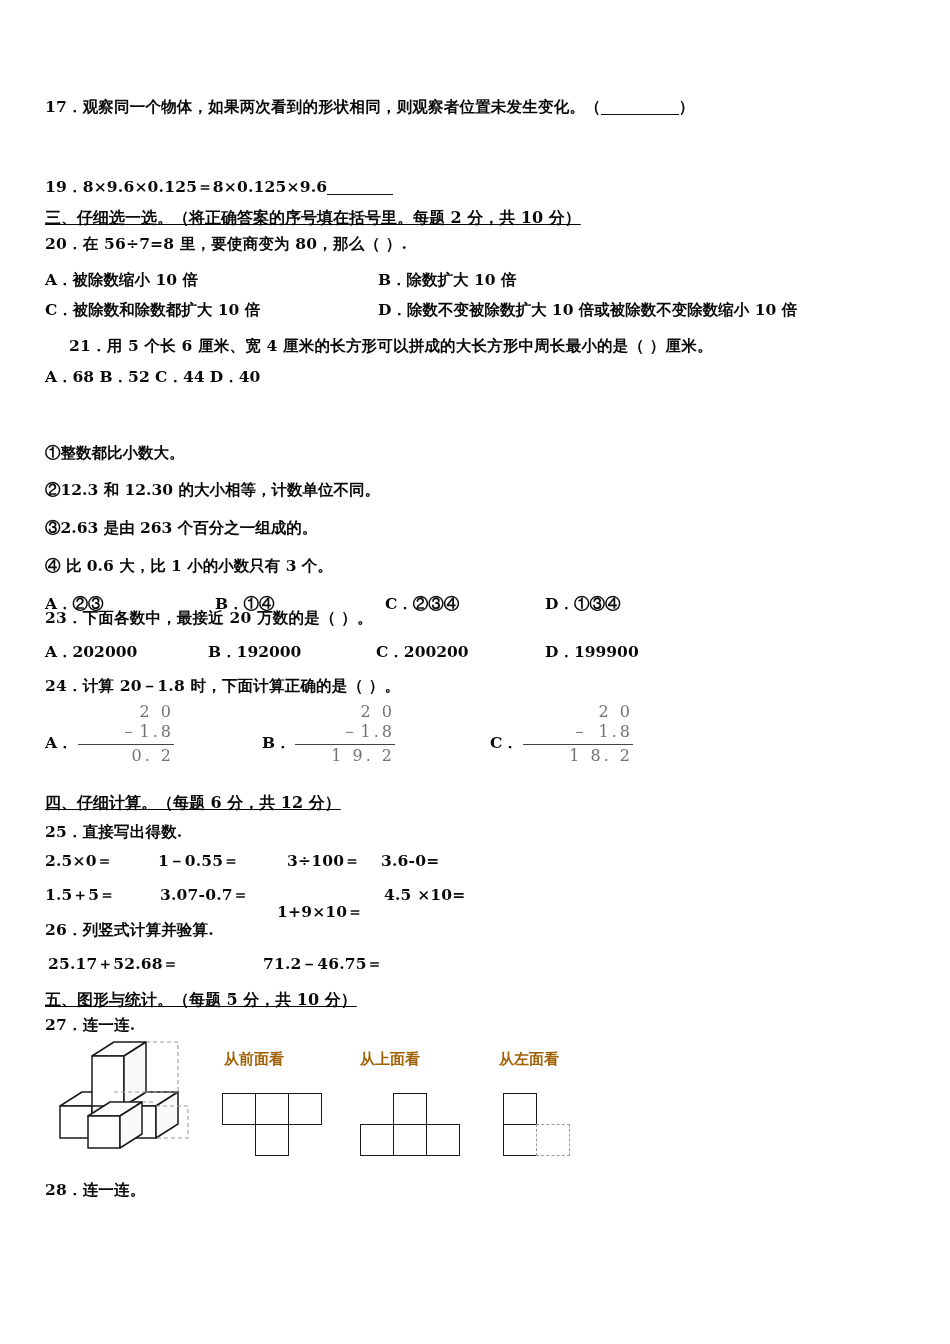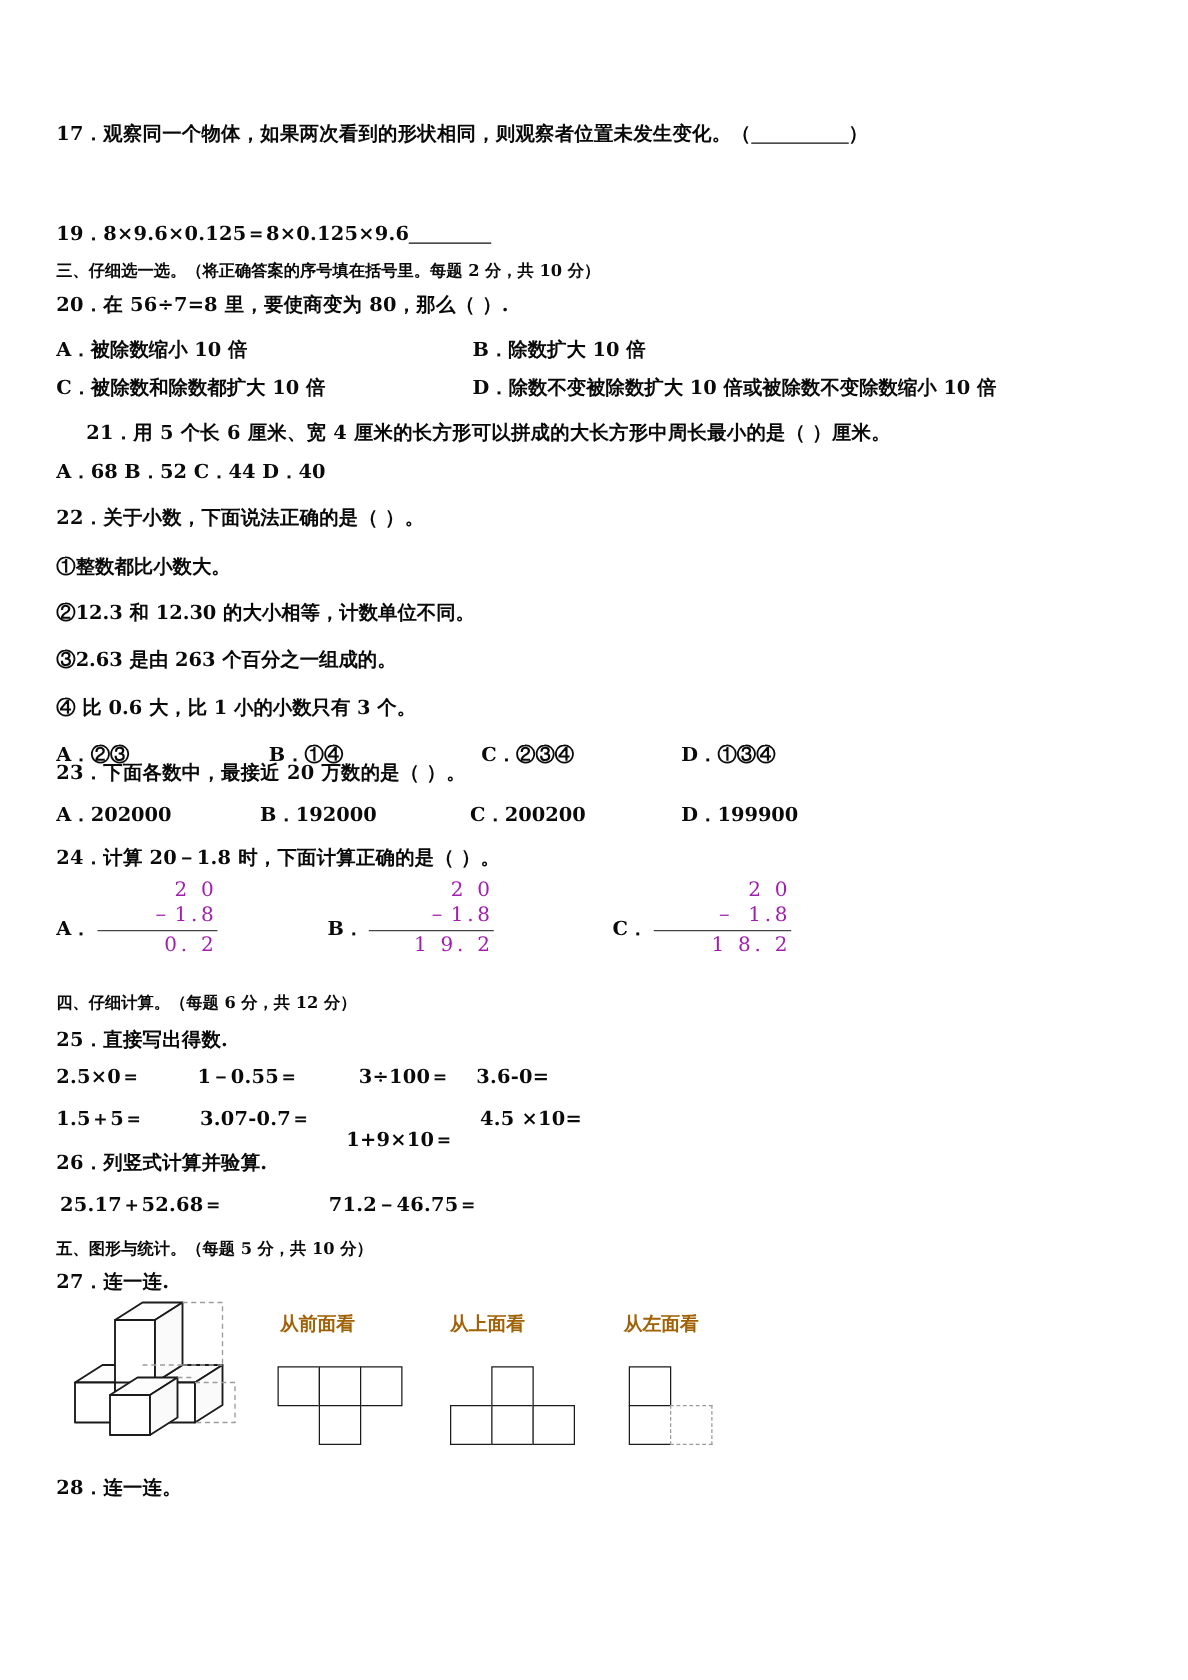--- a/index.html
+++ b/index.html
@@ -21,40 +21,40 @@
     height: 1338px;
     padding: 0;
   }
   .line {
     position: absolute;
     white-space: nowrap;
     font-weight: bold;
     color: #0a0a0a;
   }
   .q { font-size: 15.5px; letter-spacing: 0.2px; }
-  .sec { font-size: 13px; }
+  .sec { font-size: 16px; text-decoration: underline; }
   .opt { font-size: 15.5px; }
   .sub { font-size: 15.5px; }
   .blank-u {
     display: inline-block;
     border-bottom: 1.6px solid #111;
     height: 0.95em;
     vertical-align: -0.18em;
   }
   .u-long { width: 78px; }
   .u-mid  { width: 56px; }
   .u-tail { width: 66px; }
 
   
   .varith {
     position: absolute;
     font-family: "DejaVu Serif", "Liberation Serif", serif;
     font-weight: normal;
     font-size: 16px;
-    color: #a21caf;
+    color: #737373;
     text-align: right;
     line-height: 1.28;
   }
   .varith .row { letter-spacing: 3px; white-space: nowrap; }
   .varith .rule {
     border-top: 1.3px solid #444;
     margin-top: 1px;
     padding-top: 1px;
   }
   .opt-letter {
@@ -115,23 +115,20 @@
   </div>
   <div class="line opt" style="left:378px; top:300px;">
     <span>D．</span><span>除数不变被除数扩大 10 倍或被除数不变除数缩小 10 倍</span>
   </div>
 
   <div class="line q" style="left:45px; top:336px;margin-left:24px;">
     <span>21．</span><span>用 5 个长 6 厘米、宽 4 厘米的长方形可以拼成的大长方形中周长最小的是（    ）厘米。</span>
   </div>
   <div class="line opt" style="left:45px; top:367px;">A．68   B．52   C．44   D．40</div>
 
-  <div class="line q" style="left:45px; top:404px;">
-    <span>22．</span><span>关于小数，下面说法正确的是（    ）。</span>
-  </div>
   <div class="line sub" style="left:45px; top:443px;">①整数都比小数大。</div>
   <div class="line sub" style="left:45px; top:480px;">②12.3 和 12.30 的大小相等，计数单位不同。</div>
   <div class="line sub" style="left:45px; top:518px;">③2.63 是由 263 个百分之一组成的。</div>
   <div class="line sub" style="left:45px; top:556px;">④ 比 0.6 大，比 1 小的小数只有 3 个。</div>
 
   <div class="line opt" style="left:45px; top:594px;">
     <span>A．</span><span>②③</span>
   </div>
   <div class="line opt" style="left:215px; top:594px;">
     <span>B．</span><span>①④</span>

